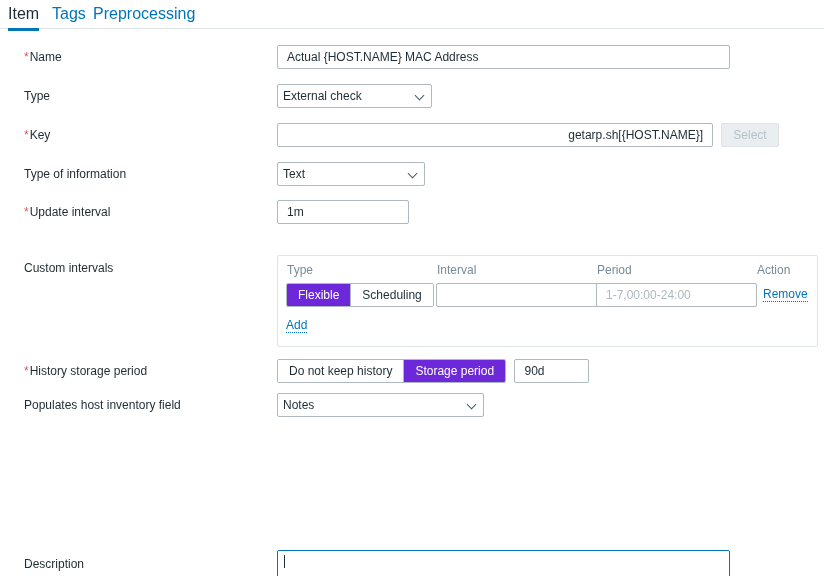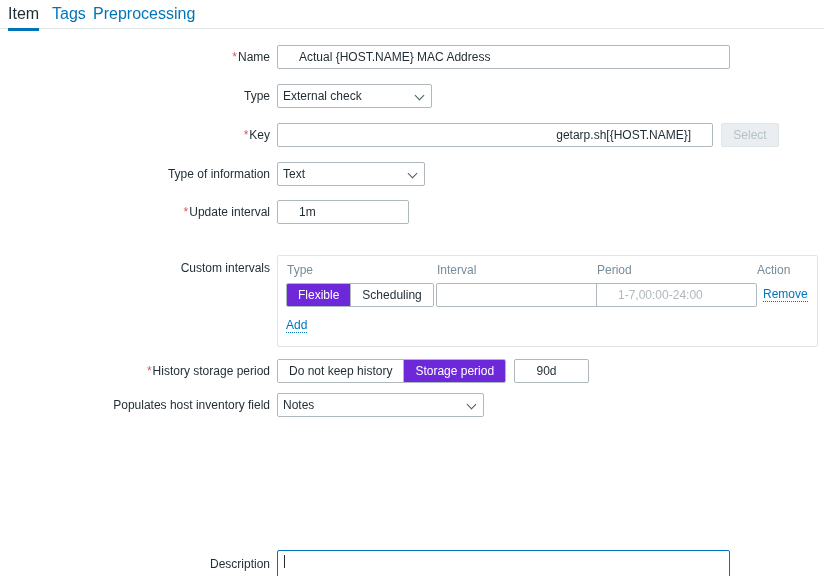--- a/index.html
+++ b/index.html
@@ -53,44 +53,44 @@
     width: 824px;
   }
   .row {
     position: relative;
     width: 824px;
   }
   .label {
     position: absolute;
     left: 0;
     width: 270px;
-    text-align: right;
     font-size: 12px;
     color: #1f2c33;
     white-space: nowrap;
+    padding-left: 24px;
   }
   .req {
     color: #d45858;
     margin-right: 1px;
   }
   .field {
     position: absolute;
     left: 277px;
   }
 
   
   .textbox {
     box-sizing: border-box;
     height: 24px;
     border: 1px solid #aeb8bd;
     background: #ffffff;
     font-family: "Liberation Sans", sans-serif;
     font-size: 12px;
     color: #1f2c33;
-    padding: 0 21px;
+    padding: 0 9px;
     line-height: 22px;
     outline: none;
     border-radius: 2px;
   }
   .textbox::placeholder { color: #aeb8bd; }
 
   select.selectbox {
     box-sizing: border-box;
     height: 24px;
     border: 1px solid #aeb8bd;

